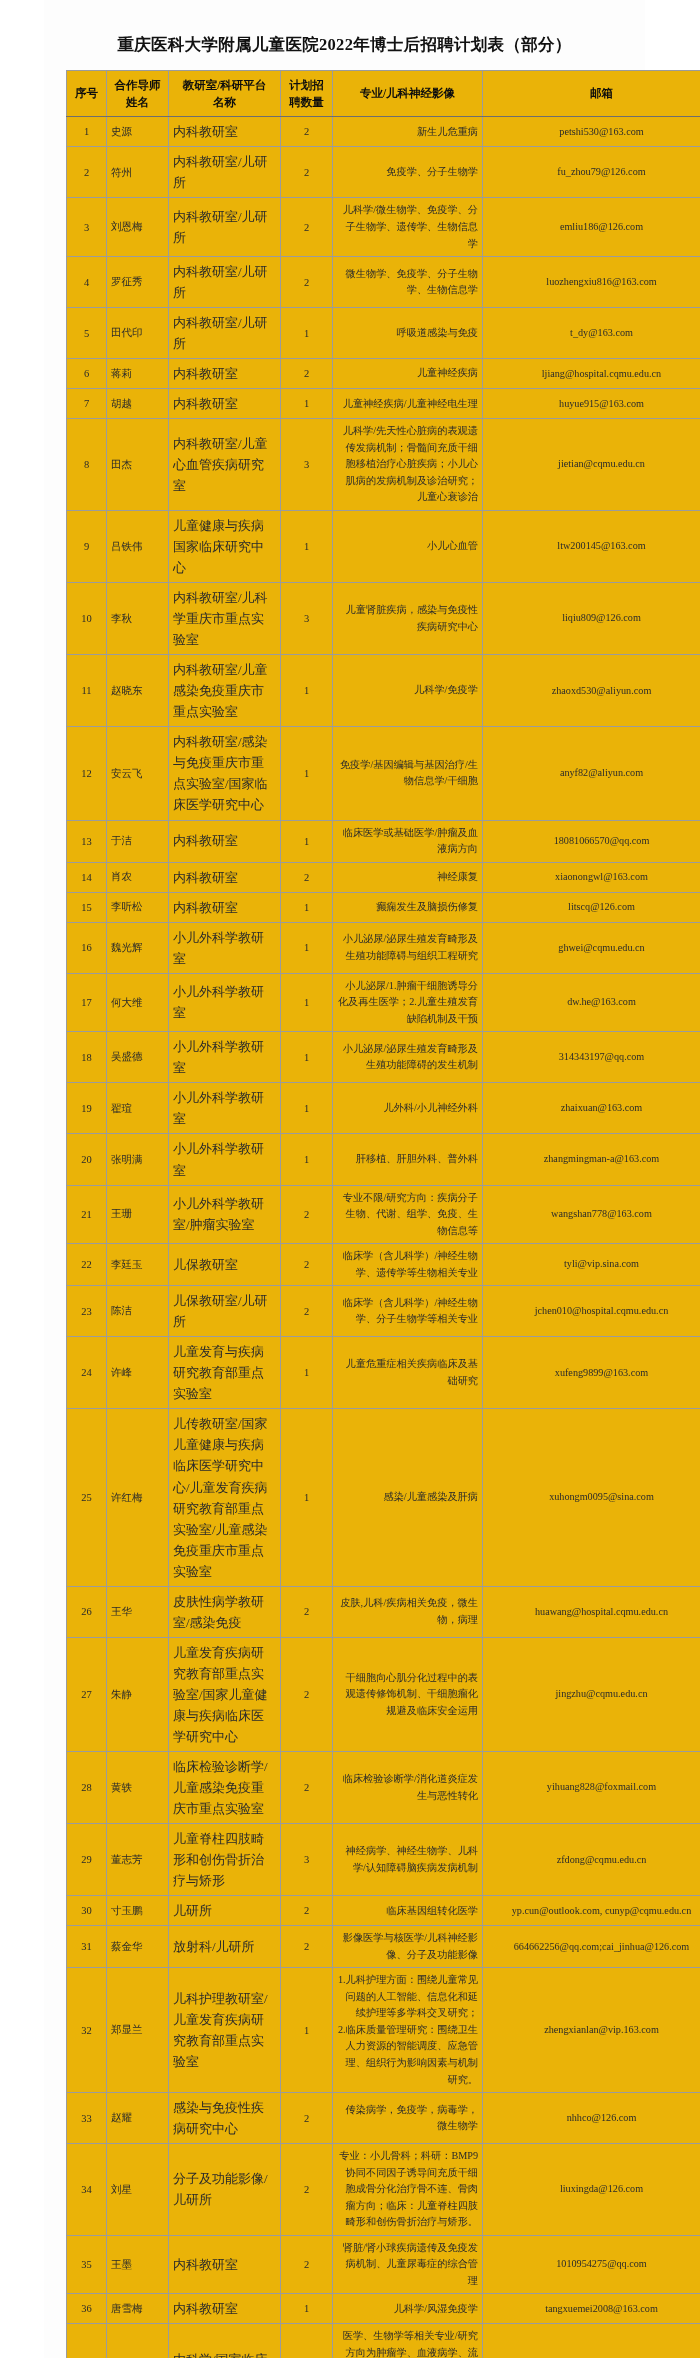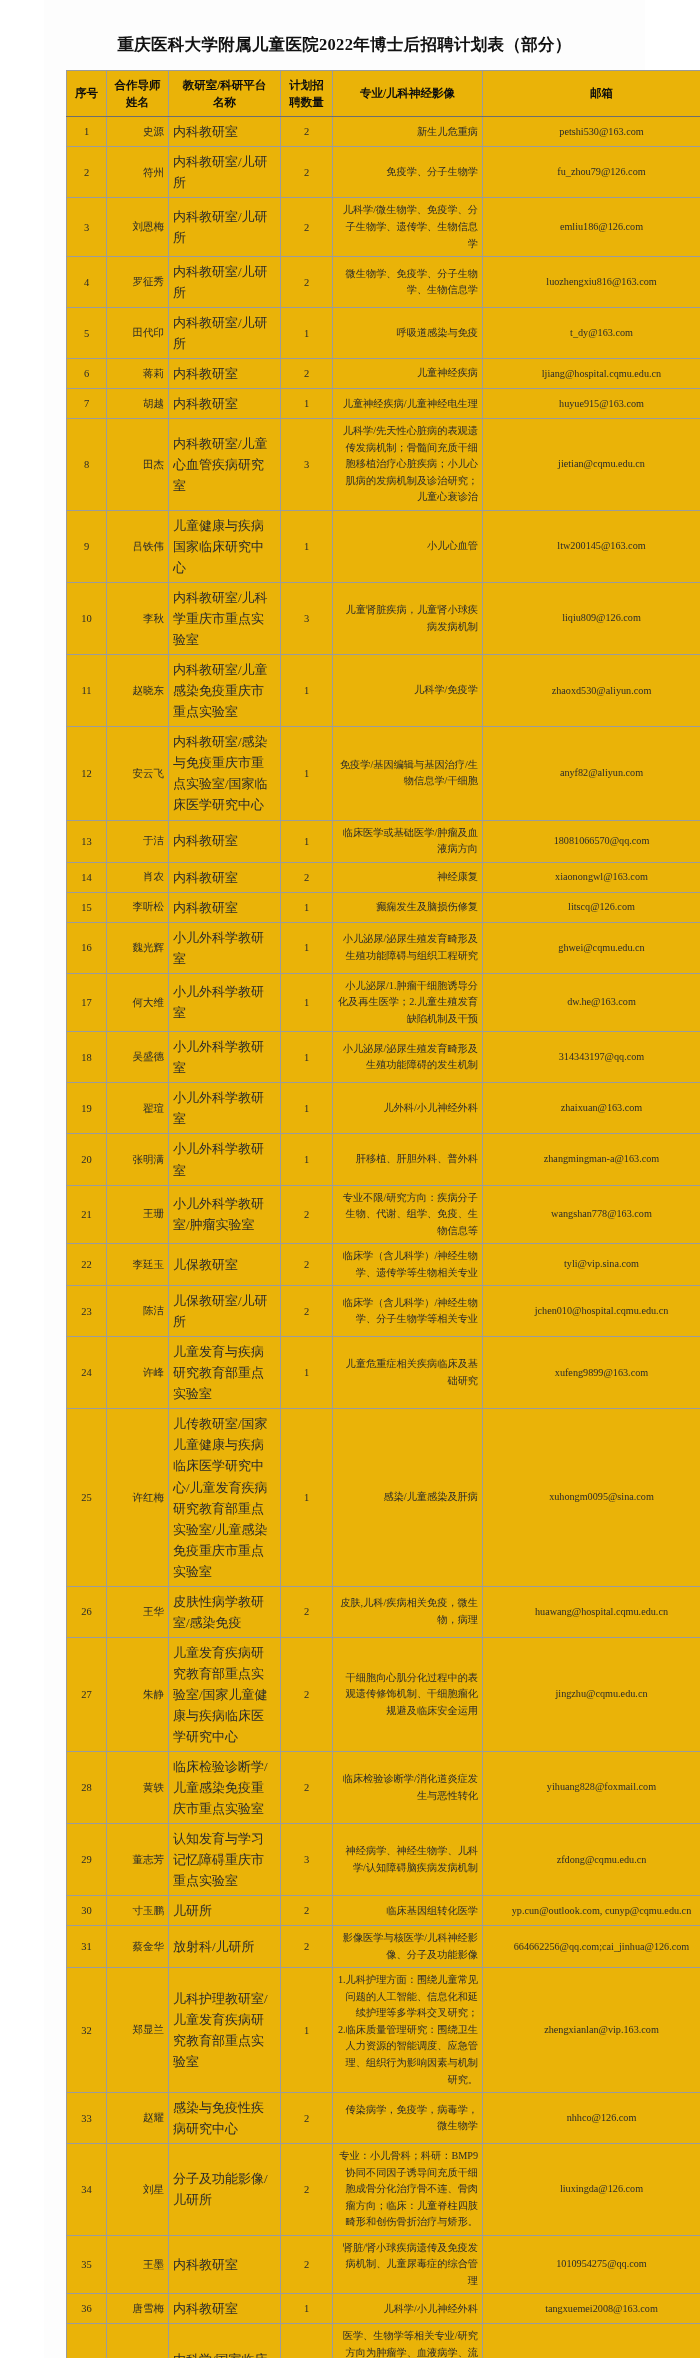--- a/index.html
+++ b/index.html
@@ -45,21 +45,21 @@
   table.plan thead th{
     font-weight:bold;
     font-size:11.5px;
     line-height:1.45;
     text-align:center;
     border-bottom:1.6px solid #6e6e6e;
     padding:6px 3px;
     color:#0d0d0d;
   }
   td.c-idx{ text-align:center; font-size:10.5px; color:#2a2a2a; }
-  td.c-name{ text-align:right; font-size:10.5px; line-height:1.5; color:#2a2a2a;}
+  td.c-name{ text-align:left; font-size:10.5px; line-height:1.5; color:#2a2a2a;}
   td.c-plat{ text-align:left; font-size:13px; line-height:1.62; color:#2a2a2a;}
   td.c-num{ text-align:center; font-size:10.5px; color:#2a2a2a;}
   td.c-major{ text-align:right; font-size:10.2px; line-height:1.62; color:#2a2a2a;}
   td.c-mail{ text-align:center; font-size:10.2px; line-height:1.6; color:#2a2a2a;
              font-family:"Liberation Serif","DejaVu Serif",serif; word-break:break-word;}
   col.w-idx{width:40px;}
   col.w-name{width:62px;}
   col.w-plat{width:112px;}
   col.w-num{width:52px;}
   col.w-major{width:150px;}
@@ -167,21 +167,21 @@
             <td class="c-plat nowrapish">儿童健康与疾病国家临床研究中心</td>
             <td class="c-num nowrapish">1</td>
             <td class="c-major nowrapish">小儿心血管</td>
             <td class="c-mail nowrapish">ltw200145@163.com</td>
           </tr>
           <tr>
             <td class="c-idx nowrapish">10</td>
             <td class="c-name nowrapish">李秋</td>
             <td class="c-plat nowrapish">内科教研室/儿科学重庆市重点实验室</td>
             <td class="c-num nowrapish">3</td>
-            <td class="c-major nowrapish">儿童肾脏疾病，儿童肾小球疾病发病机制</td>
+            <td class="c-major nowrapish">儿童肾脏疾病，感染与免疫性疾病研究中心</td>
             <td class="c-mail nowrapish">liqiu809@126.com</td>
           </tr>
           <tr>
             <td class="c-idx nowrapish">11</td>
             <td class="c-name nowrapish">赵晓东</td>
             <td class="c-plat nowrapish">内科教研室/儿童感染免疫重庆市重点实验室</td>
             <td class="c-num nowrapish">1</td>
             <td class="c-major nowrapish">儿科学/免疫学</td>
             <td class="c-mail nowrapish">zhaoxd530@aliyun.com</td>
           </tr>
@@ -317,21 +317,21 @@
             <td class="c-idx nowrapish">28</td>
             <td class="c-name nowrapish">黄轶</td>
             <td class="c-plat nowrapish">临床检验诊断学/儿童感染免疫重庆市重点实验室</td>
             <td class="c-num nowrapish">2</td>
             <td class="c-major nowrapish">临床检验诊断学/消化道炎症发生与恶性转化</td>
             <td class="c-mail nowrapish">yihuang828@foxmail.com</td>
           </tr>
           <tr>
             <td class="c-idx nowrapish">29</td>
             <td class="c-name nowrapish">董志芳</td>
-            <td class="c-plat nowrapish">认知发育与学习记忆障碍重庆市重点实验室</td>
+            <td class="c-plat nowrapish">儿童脊柱四肢畸形和创伤骨折治疗与矫形</td>
             <td class="c-num nowrapish">3</td>
             <td class="c-major nowrapish">神经病学、神经生物学、儿科学/认知障碍脑疾病发病机制</td>
             <td class="c-mail nowrapish">zfdong@cqmu.edu.cn</td>
           </tr>
           <tr>
             <td class="c-idx nowrapish">30</td>
             <td class="c-name nowrapish">寸玉鹏</td>
             <td class="c-plat nowrapish">儿研所</td>
             <td class="c-num nowrapish">2</td>
             <td class="c-major nowrapish">临床基因组转化医学</td>
@@ -376,21 +376,21 @@
             <td class="c-plat nowrapish">内科教研室</td>
             <td class="c-num nowrapish">2</td>
             <td class="c-major nowrapish">肾脏/肾小球疾病遗传及免疫发病机制、儿童尿毒症的综合管理</td>
             <td class="c-mail nowrapish">1010954275@qq.com</td>
           </tr>
           <tr>
             <td class="c-idx nowrapish">36</td>
             <td class="c-name nowrapish">唐雪梅</td>
             <td class="c-plat nowrapish">内科教研室</td>
             <td class="c-num nowrapish">1</td>
-            <td class="c-major nowrapish">儿科学/小儿神经外科</td>
+            <td class="c-major nowrapish">儿科学/风湿免疫学</td>
             <td class="c-mail nowrapish">tangxuemei2008@163.com</td>
           </tr>
           <tr>
             <td class="c-idx nowrapish">37</td>
             <td class="c-name nowrapish">游华</td>
             <td class="c-plat nowrapish">内科学/国家临床医学研究中心</td>
             <td class="c-num nowrapish">2</td>
             <td class="c-major nowrapish">医学、生物学等相关专业/研究方向为肿瘤学、血液病学、流行病学、生物信息学、神经生物学、神经病学、放射医学等相关研究方向。</td>
             <td class="c-mail nowrapish">youhua307@163.com</td>
           </tr>

